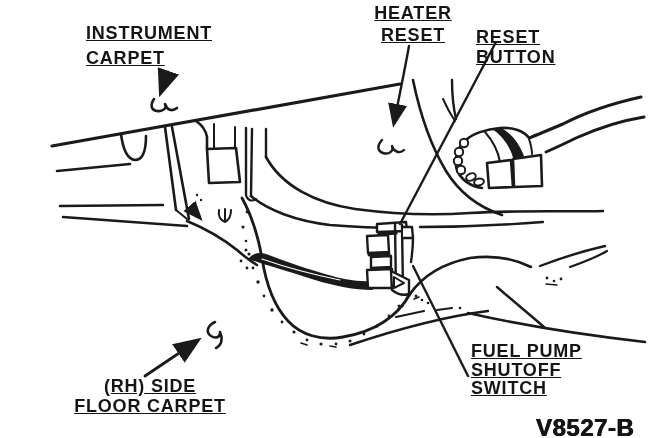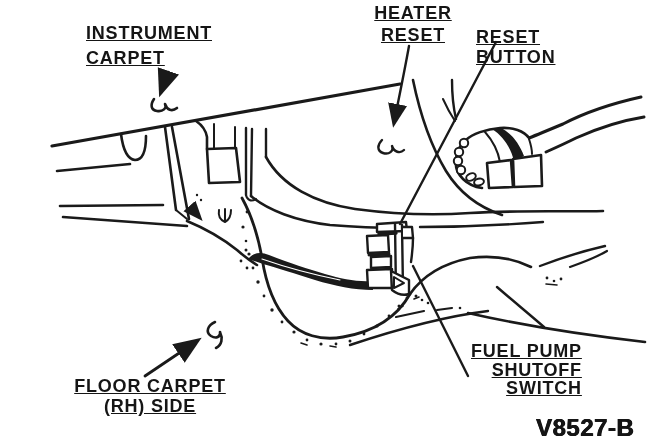--- a/index.html
+++ b/index.html
@@ -9,21 +9,21 @@
   }
   .stage svg{position:absolute;left:0;top:0;}
   .lbl{
     position:absolute;font-weight:bold;font-size:18px;letter-spacing:.8px;
     color:#151515;white-space:nowrap;text-decoration:underline;
   }
   .lbl .ln{display:block;}
   .lbl-instrument{left:86px;top:21px;width:162px;text-align:left;line-height:25px;}
   .lbl-heater{left:366px;top:2px;width:94px;text-align:center;line-height:22px;}
   .lbl-reset{left:476px;top:27px;line-height:20px;}
-  .lbl-fuel{left:471px;top:342px;line-height:18.5px;text-align:right;}
+  .lbl-fuel{left:471px;top:342px;line-height:18.5px;}
   .lbl-floor{left:66px;top:376px;width:168px;text-align:center;line-height:20px;}
   .lbl-part{
     left:536px;top:414px;font-size:24px;letter-spacing:.5px;
     text-shadow:.5px 0 0 currentColor,-.3px 0 0 currentColor;
   }
 </style>
 </head>
 <body>
 
 <div class="stage">
@@ -181,18 +181,18 @@
     <span class="ln">BUTTON</span>
   </div>
 
   <div class="lbl lbl-fuel">
     <span class="ln">FUEL PUMP</span>
     <span class="ln">SHUTOFF</span>
     <span class="ln">SWITCH</span>
   </div>
 
   <div class="lbl lbl-floor">
+    <span class="ln">(RH) SIDE</span>
     <span class="ln">FLOOR CARPET</span>
-    <span class="ln">(RH) SIDE</span>
   </div>
 
   <div class="lbl lbl-part">V8527-B</div>
 </div>
 
 </body></html>

